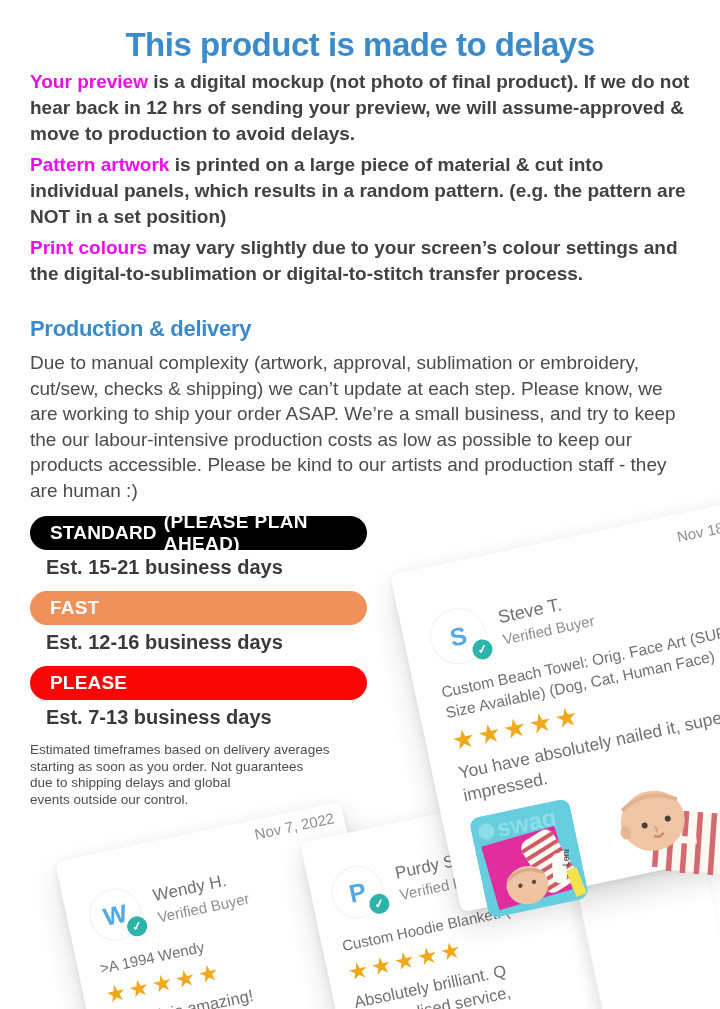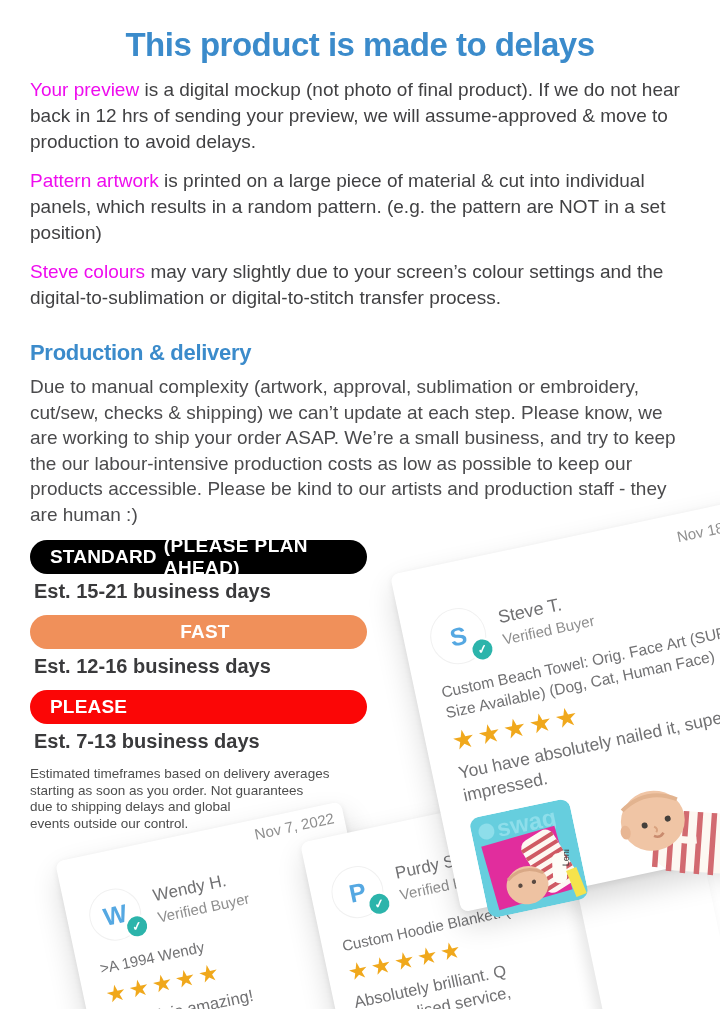--- a/index.html
+++ b/index.html
@@ -3,32 +3,32 @@
 <meta charset="utf-8">
 <style>
   * { margin:0; padding:0; box-sizing:border-box; }
   body { background:#ffffff; font-family:"Liberation Sans", sans-serif; }
   .page { position:relative; width:720px; height:1009px; margin:0 auto; background:#ffffff; overflow:hidden; }
   .content { position:relative; padding:0 30px; z-index:1; }
 
   .main-title { margin-top:26px; text-align:center; font-size:33px; font-weight:800;
     letter-spacing:-0.5px; color:#3b8bcb; }
 
-  .intro { margin-top:13px; font-size:19px; line-height:26px; font-weight:400; color:#414143; max-width:664px; }
+  .intro { margin-top:5px; font-size:19px; line-height:26px; font-weight:700; color:#414143; max-width:664px; }
   .hl { color:#ee0cee; }
 
   .section-title { margin-top:29px; font-size:22px; font-weight:800; color:#3b8bcb; letter-spacing:-0.3px; }
   .section-body { margin-top:8px; font-size:19px; line-height:25.5px; font-weight:400; color:#4b4b4d; max-width:664px; }
 
   .options { margin-top:13px; }
   .pill { width:337px; height:34px; border-radius:17px; display:flex; align-items:center;
     padding-left:20px; color:#ffffff; margin-top:12px; }
   .pill-label { font-size:19px; font-weight:800; letter-spacing:0.2px; }
   .pill-note { font-size:19px; font-weight:700; margin-left:7px; letter-spacing:0.4px; }
-  .est { margin:6px 0 10px 4px; font-size:20px; font-weight:800; color:#3a3a3c; }
+  .est { margin:6px 0 10px 16px; font-size:20px; font-weight:800; color:#3a3a3c; }
 
   .footnote { margin-top:13px; font-size:13.5px; line-height:16.5px; color:#4d4d4d; white-space:pre-line; }
 
   
   .card { position:absolute; background:#ffffff; border-radius:8px;
     box-shadow:0 14px 30px rgba(0,0,0,0.16), 0 2px 6px rgba(0,0,0,0.08);
     transform:rotate(-12deg); transform-origin:top left; }
   .card .date { position:absolute; font-size:15px; color:#8f8f8f; }
   .head { display:flex; align-items:center; gap:15px; }
   .avatar { position:relative; flex:0 0 auto; width:56px; height:56px; border-radius:50%;
@@ -61,35 +61,35 @@
 <body>
 
 <div class="page">
   <div class="content">
     <h1 class="main-title">This product is made to delays</h1>
 
     <p class="intro"><span class="hl">Your preview</span><span> is a digital mockup (not photo of final product). If we do not hear back in 12 hrs of sending your preview, we will assume-approved &amp; move to production to avoid delays.</span></p>
 
     <p class="intro"><span class="hl">Pattern artwork</span><span> is printed on a large piece of material &amp; cut into individual panels, which results in a random pattern. (e.g. the pattern are NOT in a set position)</span></p>
 
-    <p class="intro"><span class="hl">Steve colours</span><span> may vary slightly due to your screen’s colour settings and the digital-to-sublimation or digital-to-stitch transfer process.</span></p>
+    <p class="intro"><span class="hl">Print colours</span><span> may vary slightly due to your screen’s colour settings and the digital-to-sublimation or digital-to-stitch transfer process.</span></p>
 
     <h2 class="section-title">Production &amp; delivery</h2>
     <p class="section-body">Due to manual complexity (artwork, approval, sublimation or embroidery, cut/sew, checks &amp; shipping) we can’t update at each step. Please know, we are working to ship your order ASAP. We’re a small business, and try to keep the our labour-intensive production costs as low as possible to keep our products accessible. Please be kind to our artists and production staff - they are human :)</p>
 
     <div class="options">
       <div>
         <div class="pill" style="background-color: #000000;">
           <span class="pill-label">STANDARD</span>
           <span class="pill-note">(PLEASE PLAN AHEAD)</span>
         </div>
         <div class="est">Est. 15-21 business days</div>
       </div>
       <div>
-        <div class="pill" style="background-color: rgb(240, 144, 90); justify-content: center;">
+        <div class="pill" style="background-color: rgb(240, 144, 90);">
           <span class="pill-label">FAST</span>
           <span class="pill-note"></span>
         </div>
         <div class="est">Est. 12-16 business days</div>
       </div>
       <div>
         <div class="pill" style="background-color: rgb(251, 6, 6);">
           <span class="pill-label">PLEASE</span>
           <span class="pill-note"></span>
         </div>

